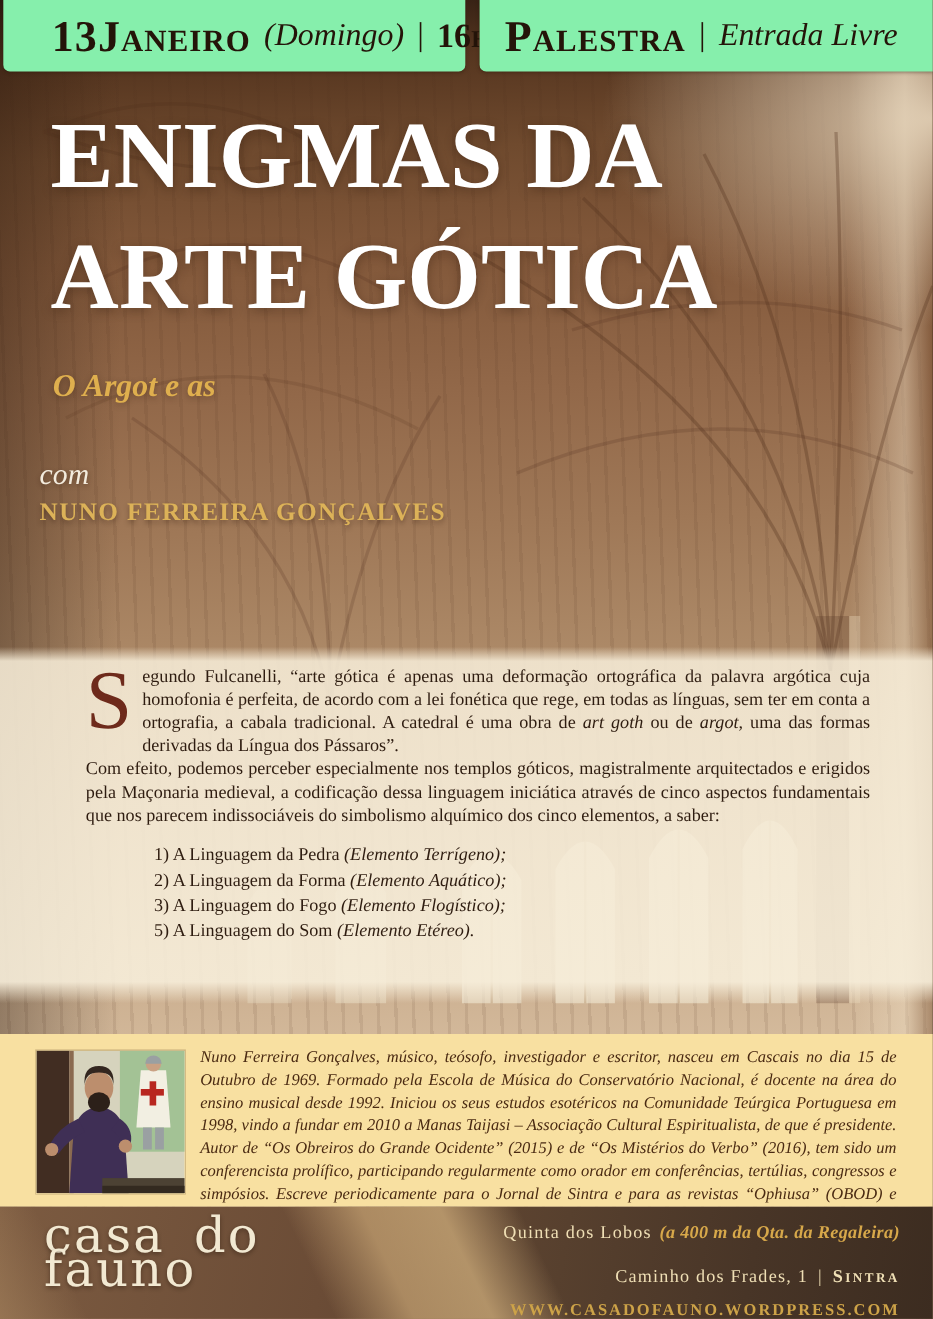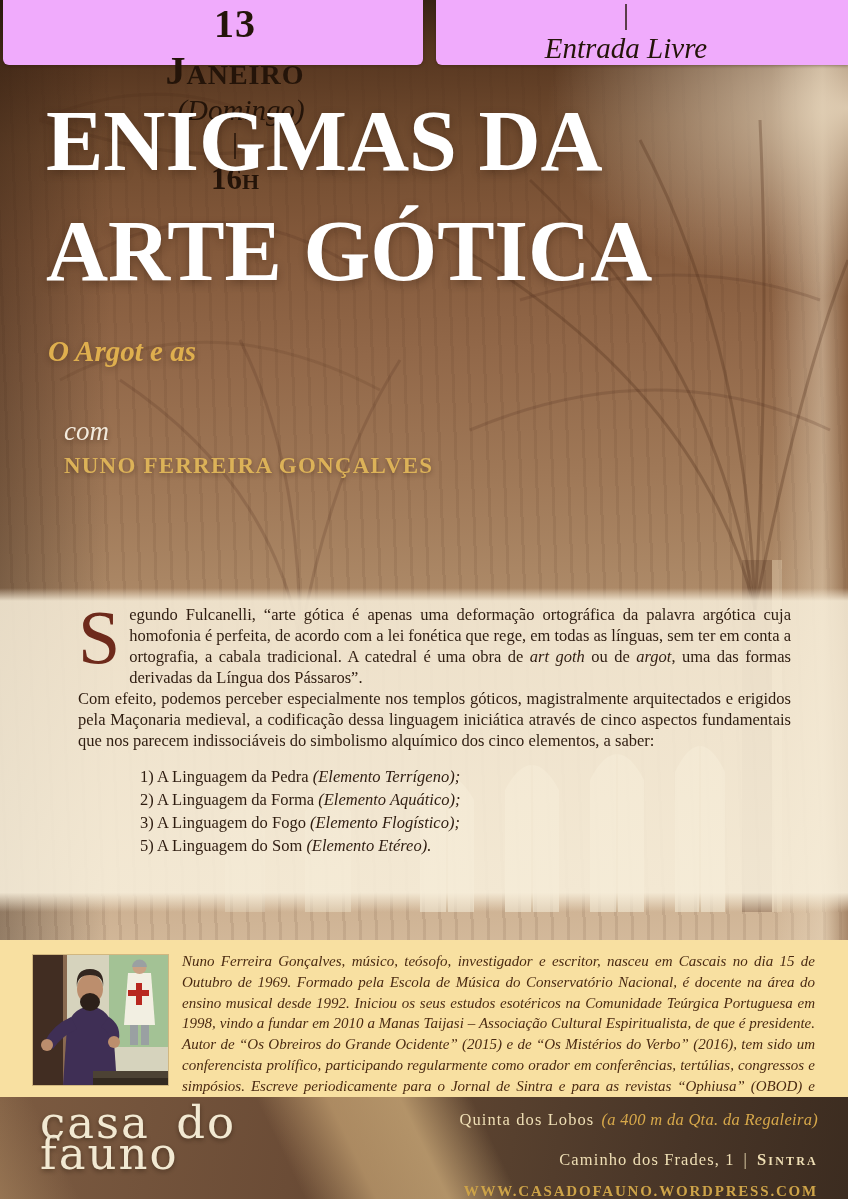--- a/index.html
+++ b/index.html
@@ -11,36 +11,36 @@
   .bg{position:absolute;inset:0;
     background:
       radial-gradient(430px 270px at 100% 9%, rgba(238,222,196,.85), rgba(238,222,196,0) 70%),
       linear-gradient(90deg, rgba(35,20,11,.35) 0%, rgba(35,20,11,0) 13%),
       linear-gradient(90deg, rgba(0,0,0,0) 91%, rgba(238,221,194,.45) 97%, rgba(118,78,48,.45) 100%),
       repeating-linear-gradient(88deg, rgba(78,47,28,.10) 0 3px, rgba(0,0,0,0) 3px 16px),
       linear-gradient(178deg,#2f1d12 0%,#55351f 5%,#6f4a2e 12%,#82583a 20%,#926849 30%,#9f7857 40%,#ad8a68 50%,#bd9d7d 62%,#cdb192 74%,#dcc5a8 85%,#e6d4bc 93%,#d9c1a2 100%);
   }
   .bg-svg{position:absolute;inset:0;width:100%;height:100%;}
   
-  .banner{position:absolute;top:0;height:65px;background:#f0abfc;display:flex;align-items:center;color:#241409;box-shadow:0 1px 3px rgba(40,20,8,.35);flex-direction:column;}
+  .banner{position:absolute;top:0;height:65px;background:#86efac;display:flex;align-items:center;color:#241409;box-shadow:0 1px 3px rgba(40,20,8,.35);}
   .banner-left{left:3px;width:420px;border-radius:0 0 6px 6px;padding-left:44px;box-sizing:border-box;}
   .banner-right{left:436px;right:0;border-radius:0 0 0 6px;justify-content:flex-end;padding-right:32px;box-sizing:border-box;}
   .b-day{font-size:40px;font-weight:bold;letter-spacing:1px;}
   .b-month{font-size:40px;font-weight:bold;font-variant:small-caps;letter-spacing:1px;}
   .b-weekday{font-style:italic;font-size:29px;margin-left:12px;}
   .b-sep{font-size:30px;margin:0 12px;font-weight:normal;position:relative;top:-1px;}
   .b-time{font-size:31px;font-weight:bold;font-variant:small-caps;}
   .b-type{font-size:40px;font-weight:bold;font-variant:small-caps;letter-spacing:1px;}
   .b-adm{font-style:italic;font-size:29px;}
   
   .title{position:absolute;left:46px;top:86px;margin:0;font-size:86px;line-height:110px;font-weight:bold;color:#ffffff;letter-spacing:0;text-shadow:0 3px 10px rgba(40,20,10,.35);}
   .title .t-line{display:block;white-space:nowrap;}
   .subtitle{position:absolute;left:48px;top:318px;margin:0;font-size:29px;line-height:37px;font-style:italic;font-weight:bold;color:#DFAF4E;text-shadow:0 2px 6px rgba(50,28,14,.35);}
   .subtitle .s-line{display:block;white-space:nowrap;margin-top:15px;}
-  .speaker-intro{position:absolute;left:64px;top:416px;}
+  .speaker-intro{position:absolute;left:36px;top:416px;}
   .sp-prefix{display:block;font-style:italic;font-size:27px;color:#F3EBDD;text-shadow:0 2px 5px rgba(50,28,14,.4);}
   .sp-name{display:block;margin-top:6px;font-size:23px;font-weight:bold;letter-spacing:1.2px;color:#DCB258;text-shadow:0 2px 5px rgba(50,28,14,.4);white-space:nowrap;}
   
   .content-panel{
     position:absolute;left:0;top:588px;width:848px;height:324px;box-sizing:border-box;
     padding:16px 57px 0 78px;
     background:linear-gradient(180deg, rgba(246,236,215,0) 0%, rgba(246,236,215,.88) 4%, rgba(247,238,218,.9) 94%, rgba(246,236,215,0) 100%);
   }
   .para{margin:0;font-size:16.5px;line-height:21px;text-align:justify;color:#2E1C10;}
   .para2{}
@@ -57,21 +57,21 @@
   .footer{position:absolute;left:0;top:1097px;width:848px;height:102px;
     background:
       linear-gradient(64deg, rgba(0,0,0,0) 34%, rgba(209,173,122,.65) 42%, rgba(214,180,128,.7) 50%, rgba(0,0,0,0) 58%),
       linear-gradient(64deg, rgba(190,155,110,.4) 0%, rgba(190,155,110,0) 9%),
       linear-gradient(100deg,#7c5b41 0%,#6b4c36 35%,#57402e 60%,#483527 80%,#3c2c20 100%);
   }
   .logo{position:absolute;left:40px;top:10px;color:#F2E9D2;font-family:"DejaVu Serif","Liberation Serif",serif;font-size:45px;line-height:31px;letter-spacing:2px;word-spacing:10px;text-shadow:0 2px 4px rgba(30,18,8,.4);}
   .logo-line{display:block;}
   .footer-right{position:absolute;right:30px;top:13px;text-align:right;color:#EFDFB5;}
   .addr1{font-size:16.5px;letter-spacing:1.1px;}
-  .dist{font-style:italic;font-weight:normal;color:#D7A84A;letter-spacing:.3px;margin-left:7px;}
+  .dist{font-style:italic;font-weight:bold;color:#D7A84A;letter-spacing:.3px;margin-left:7px;}
   .addr2{font-size:16.5px;letter-spacing:1.1px;margin-top:20px;}
   .fsep{margin:0 9px;opacity:.95;}
   .city{font-variant:small-caps;font-weight:bold;letter-spacing:2.2px;}
   .website{margin-top:13px;font-size:15px;font-weight:bold;letter-spacing:1.8px;color:#CDA348;cursor:pointer;}
 </style>
 </head>
 <body>
 
 <div class="poster">
 

